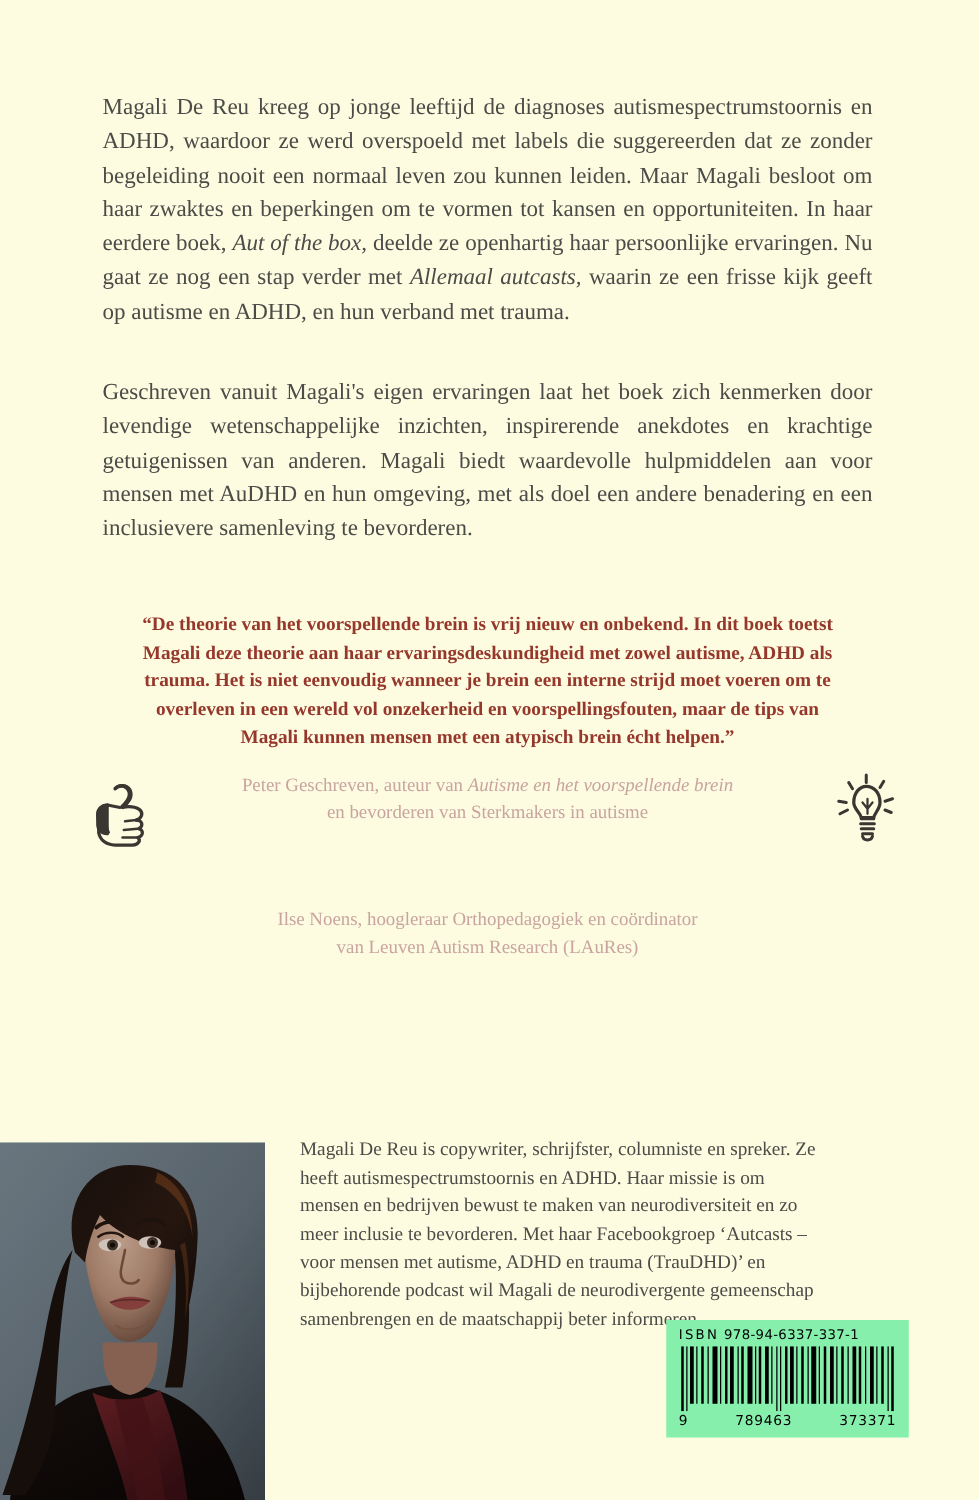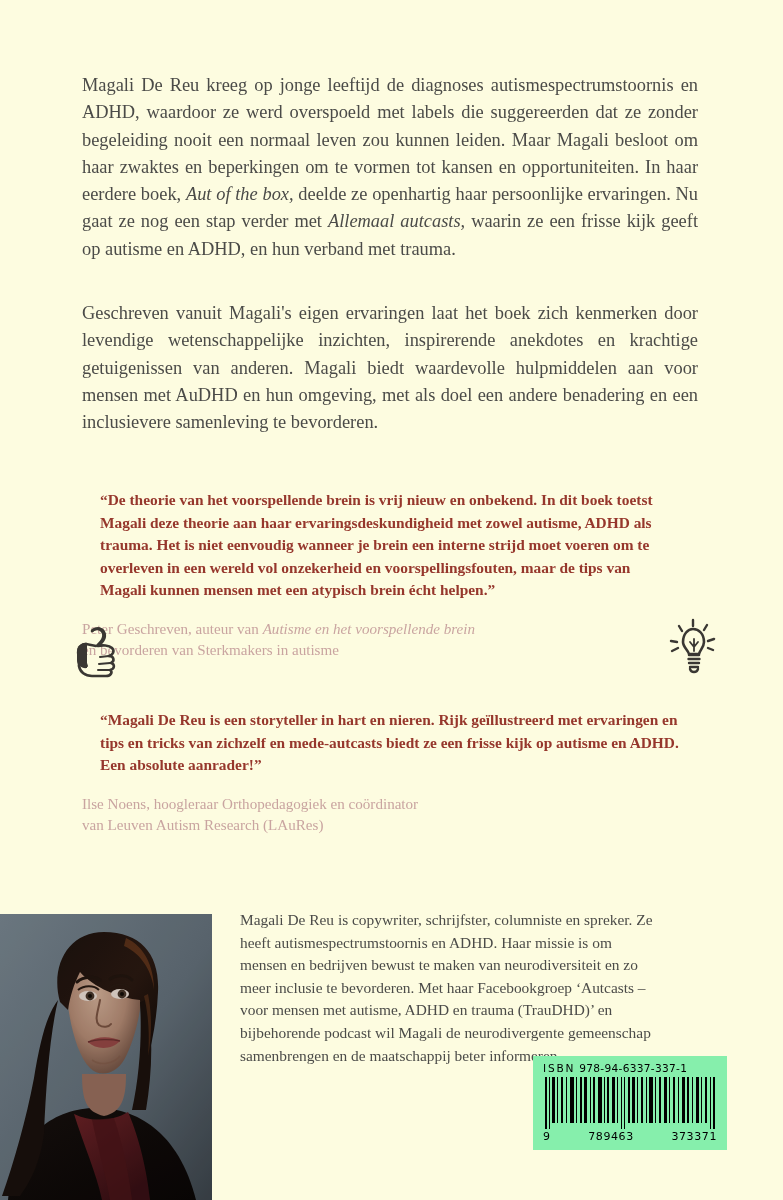--- a/index.html
+++ b/index.html
@@ -38,21 +38,21 @@
   .blurb.p1 { top: 72px; }
   .blurb.p2 { top: 300px; }
 
   .blurb i { font-style: italic; }
 
   
   .quote-block {
     position: absolute;
     left: 82px;
     width: 616px;
-    text-align: left;
+    text-align: center;
   }
 
   .quote-text {
     color: #96372c;
     font-weight: bold;
     font-size: 15.4px;
     line-height: 22.6px;
     padding: 0 18px;
   }
 
@@ -190,21 +190,20 @@
         <path d="M42 8 L39 13"></path>
         <path d="M6 24 L12 25"></path>
         <path d="M49 22 L43 24"></path>
         <path d="M7 34 L13 31"></path>
         <path d="M48 33 L43 31"></path>
       </g>
     </svg>
   </div>
 
   <div class="quote-block" id="quote-2">
-    <div class="quote-text">“Magali De Reu is een storyteller in hart en nieren. Rijk geïllustreerd met ervaringen en tips en tricks van zichzelf en mede-autcasts biedt ze een frisse kijk op autisme en ADHD. Een absolute aanrader!”</div>
     <div class="quote-attrib"><span>Ilse Noens, hoogleraar Orthopedagogiek en coördinator</span><br><span>van Leuven Autism Research (LAuRes)</span></div>
   </div>
 
   <div class="author-photo">
     <svg viewBox="0 0 212 286" xmlns="http://www.w3.org/2000/svg">
       <defs>
         <linearGradient id="bg" x1="0" y1="0" x2="1" y2="1">
           <stop offset="0%" stop-color="#7c8a94"></stop>
           <stop offset="55%" stop-color="#66737d"></stop>
           <stop offset="100%" stop-color="#3e464d"></stop>

